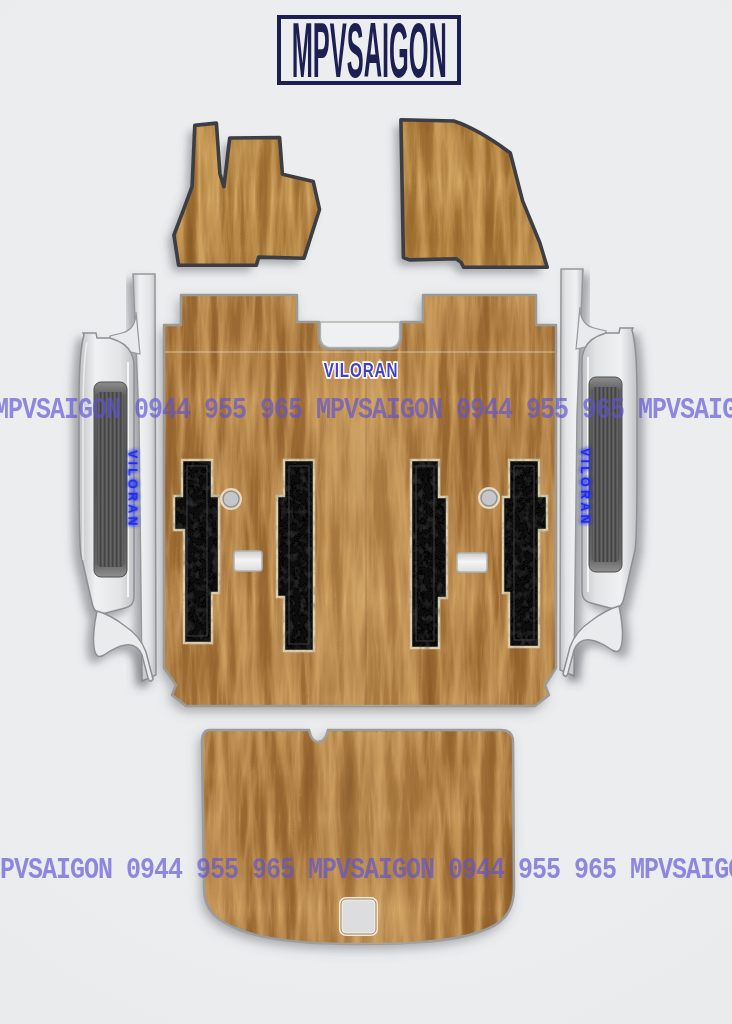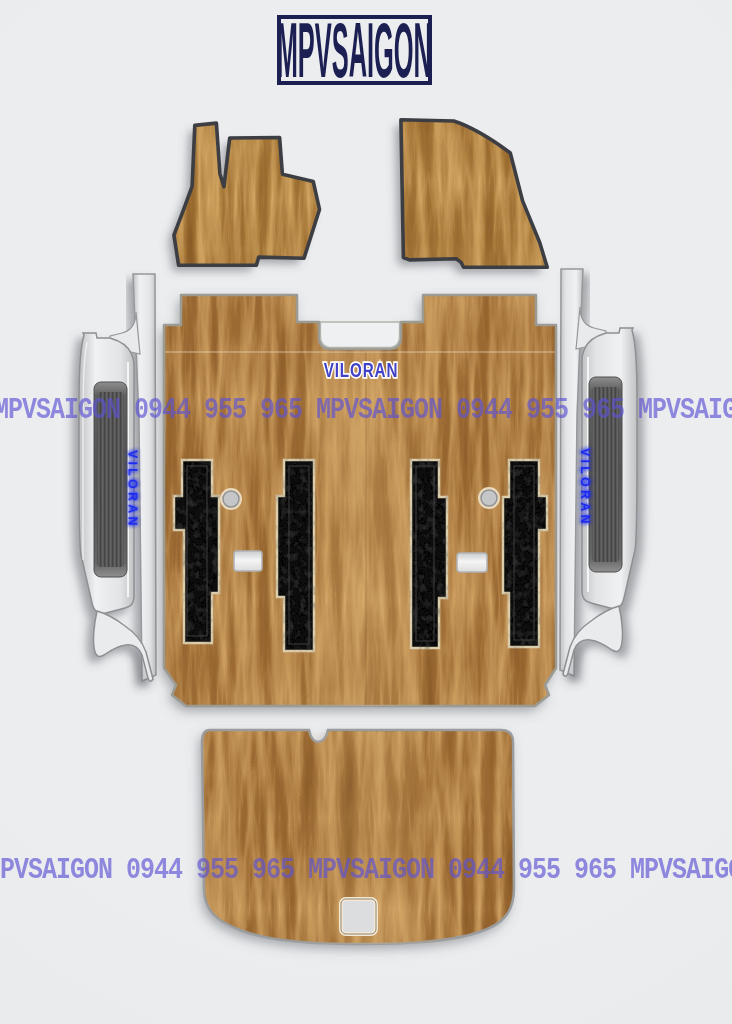--- a/index.html
+++ b/index.html
@@ -1,18 +1,18 @@
 <!DOCTYPE html>
 <html><head>
 <meta charset="utf-8">
 <style>
 html,body{margin:0;padding:0;width:732px;height:1024px;overflow:hidden;background:#ebecee;font-family:"Liberation Sans",sans-serif;}
 #stage{position:relative;width:732px;height:1024px;}
 .wm{position:absolute;white-space:nowrap;font-family:"Liberation Mono",monospace;font-weight:bold;font-size:25px;letter-spacing:-1px;color:#5d53d5;opacity:0.66;transform:scaleY(1.2);transform-origin:0 0;}
-#logo{position:absolute;left:277px;top:15px;width:155px;height:70px;border:4px solid #1b1f52;box-sizing:border-box;display:flex;align-items:center;justify-content:center;text-align:right;}
+#logo{position:absolute;left:277px;top:15px;width:184px;height:70px;border:4px solid #1b1f52;box-sizing:border-box;display:flex;align-items:center;justify-content:center;text-align:right;}
 #logo span{font-weight:bold;font-size:77px;color:#1b1f52;transform:scale(0.33,1);}
 </style>
 </head>
 <body>
 <div id="stage">
 
 <div style="position:absolute;left:0;top:0;width:732px;height:1024px;background:radial-gradient(ellipse 120% 90% at 50% 42%, #ecedef 55%, #e7e8ea 100%);"></div>
 <svg width="732" height="1024" viewBox="0 0 732 1024" xmlns="http://www.w3.org/2000/svg" style="position:absolute;left:0;top:0">
 <defs>
 <filter id="wood" x="0" y="0" width="100%" height="100%">

